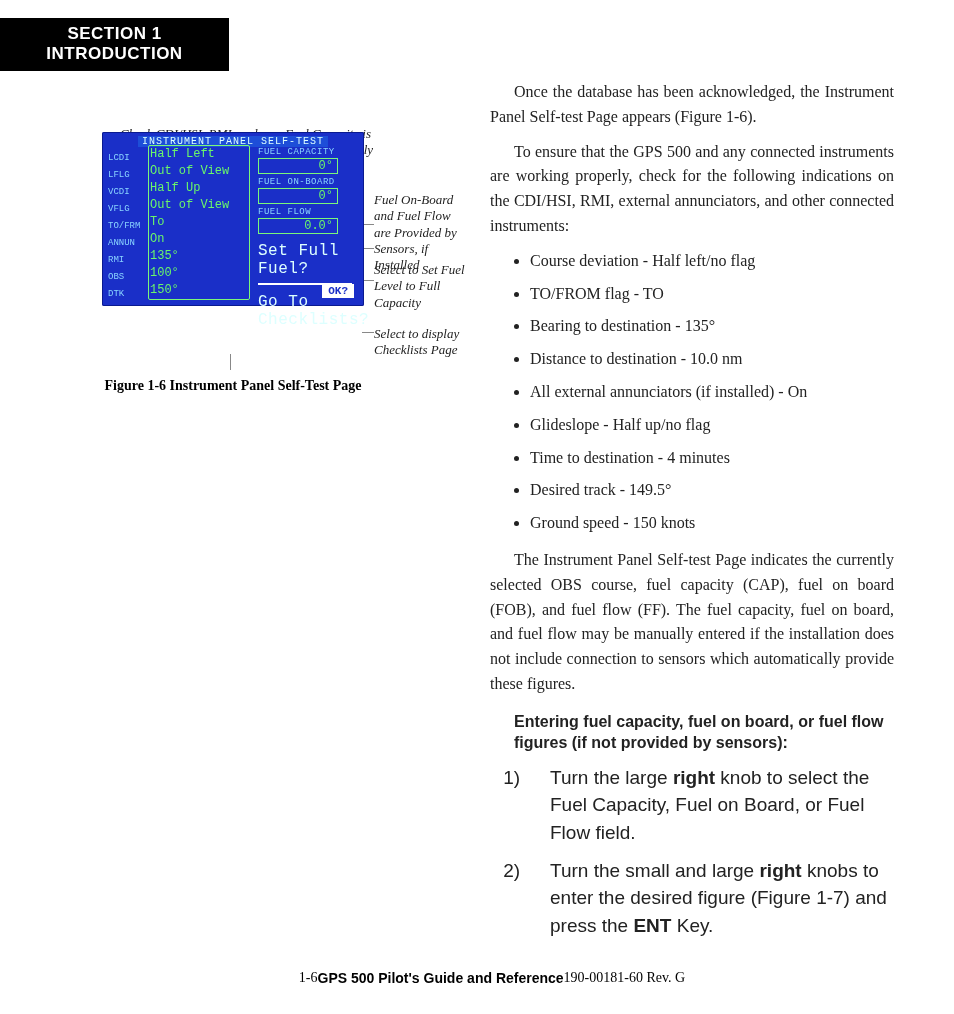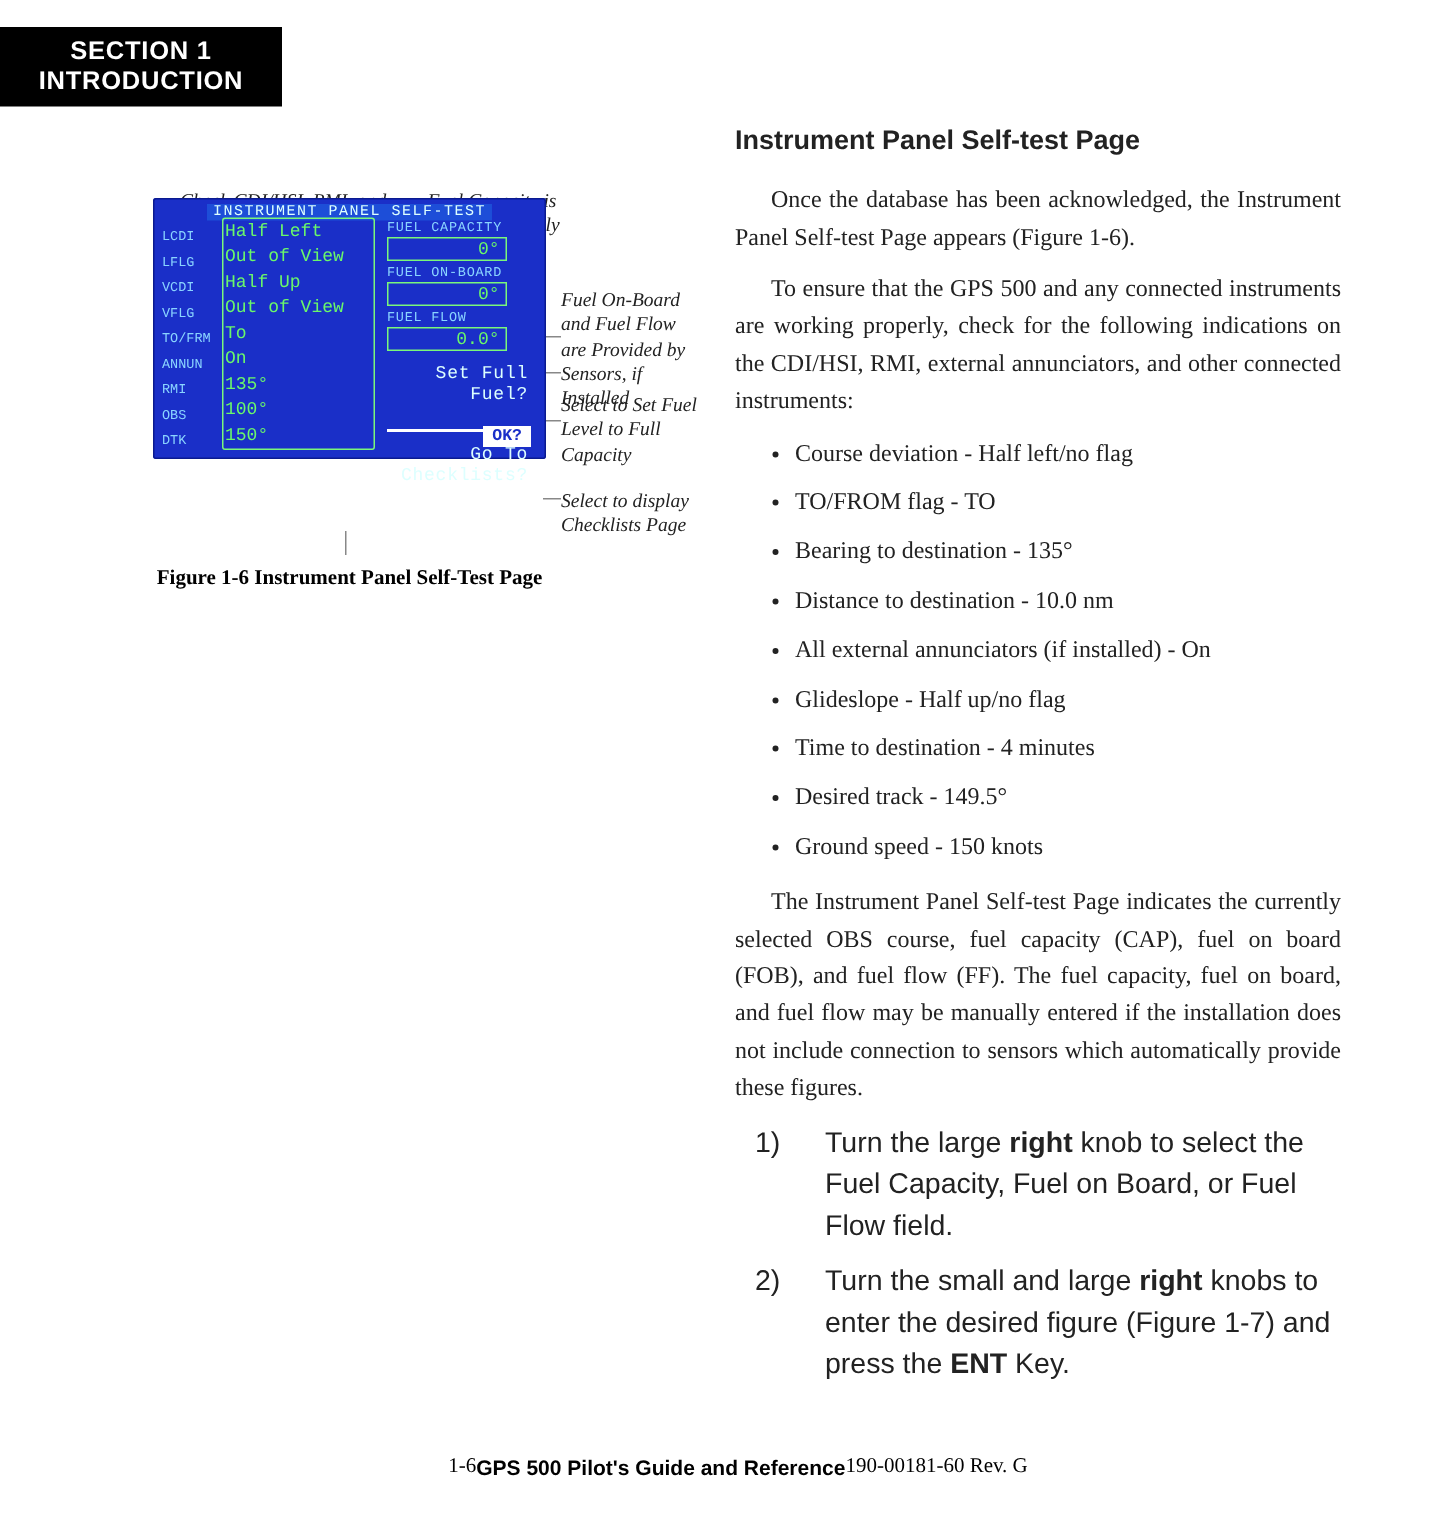--- a/index.html
+++ b/index.html
@@ -16,21 +16,21 @@
   .page {
     padding: 20px 60px 0 90px;
     box-sizing: border-box;
     height: 100%;
     position: relative;
   }
   .section-header {
     position: absolute;
     top: 18px;
     left: 0;
-    width: 188px;
+    width: 229px;
     background: #000;
     color: #fff;
     font-family: Arial, Helvetica, sans-serif;
     font-weight: bold;
     font-size: 17px;
     text-align: center;
     padding: 6px 0 6px 0;
     letter-spacing: 0.5px;
     line-height: 1.2;
   }
@@ -150,26 +150,25 @@
     text-align: right;
     padding: 0 4px;
     height: 14px;
     line-height: 14px;
     margin-top: 1px;
     width: 70px;
   }
   .fuel-btn {
     margin-top: 8px;
     color: #dff;
-    font-size: 12px;
+    font-size: 16px;
     letter-spacing: 0.5px;
     border-bottom: 2px solid #fff;
     width: 94px;
-    padding-bottom: 16px;
-    text-align: right;
+    padding-bottom: 5px;
   }
   .ok-btn {
     position: absolute;
     right: 10px; bottom: 8px;
     font-size: 11px;
     color: #1a2fc8;
     background: #fff;
     padding: 0 5px;
     border: 1px solid #fff;
     font-weight: bold;
@@ -272,35 +271,35 @@
           </div>
 
           <div class="ok-btn">OK?</div>
         </div>
 
         <div class="figure-caption">Figure 1-6  Instrument Panel Self-Test Page</div>
       </div>
     </div>
 
     <div class="right-col">
-      <h3>Instrument Panel Self-test Page</h3>
       <p class="indent">Once the database has been acknowledged, the Instrument Panel Self-test Page appears (Figure 1-6).</p>
       <p class="indent">To ensure that the GPS 500 and any connected instruments are working properly, check for the following indications on the CDI/HSI, RMI, external annunciators, and other connected instruments:</p>
       <ul>
         <li>Course deviation - Half left/no flag</li>
         <li>TO/FROM flag - TO</li>
         <li>Bearing to destination - 135°</li>
         <li>Distance to destination - 10.0 nm</li>
         <li>All external annunciators (if installed) - On</li>
         <li>Glideslope - Half up/no flag</li>
         <li>Time to destination - 4 minutes</li>
         <li>Desired track - 149.5°</li>
         <li>Ground speed - 150 knots</li>
       </ul>
       <p class="indent">The Instrument Panel Self-test Page indicates the currently selected OBS course, fuel capacity (CAP), fuel on board (FOB), and fuel flow (FF).  The fuel capacity, fuel on board, and fuel flow may be manually entered if the installation does not include connection to sensors which automatically provide these figures.</p>
+      <div class="subhead">Entering fuel capacity, fuel on board, or fuel flow figures (if not provided by sensors):</div>
       <ol>
         <li>
           <span>Turn the large </span><b>right</b><span> knob to select the Fuel Capacity, Fuel on Board, or Fuel Flow field.</span>
         </li>
         <li>
           <span>Turn the small and large </span><b>right</b><span> knobs to enter the desired figure (Figure 1-7) and press the </span><b>ENT</b><span> Key.</span>
         </li>
       </ol>
     </div>
   </div>

